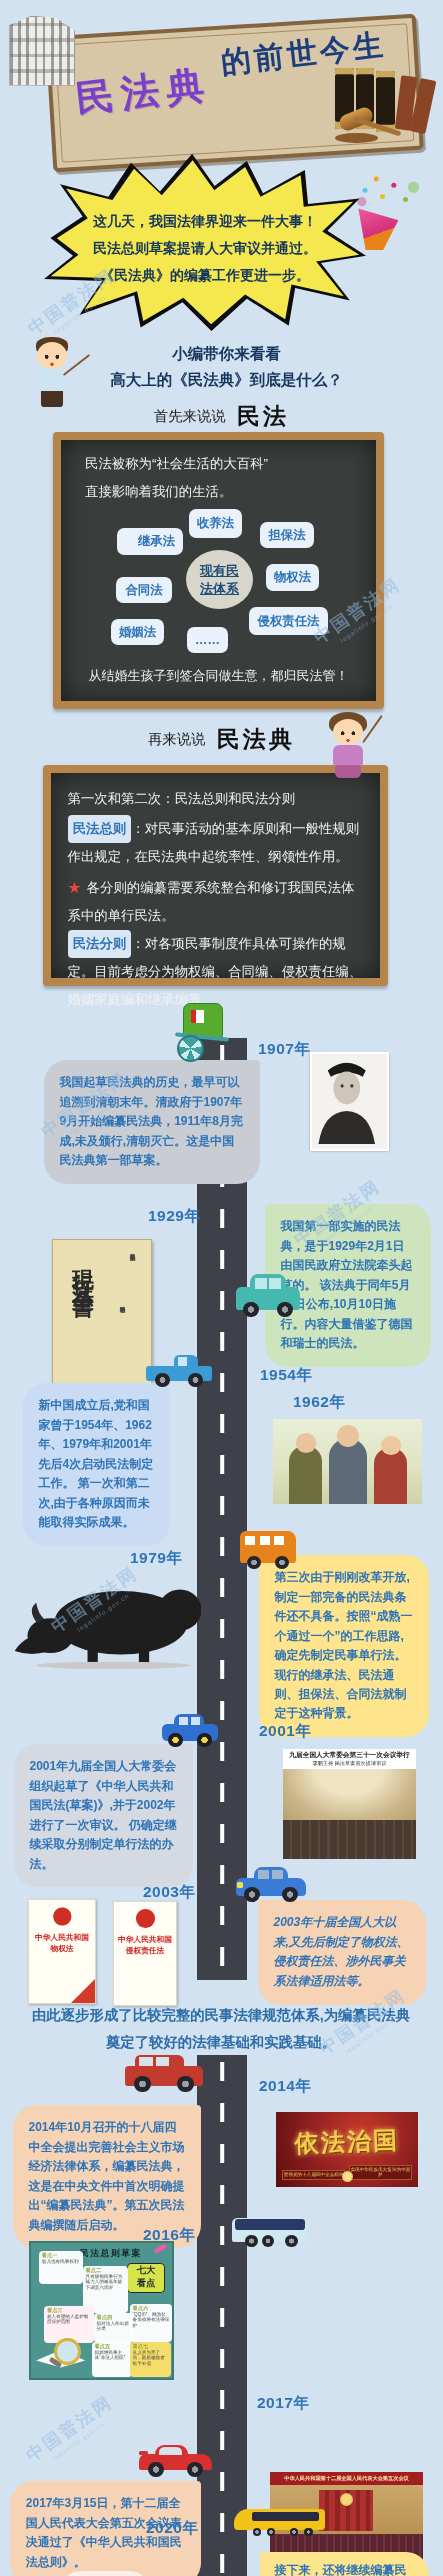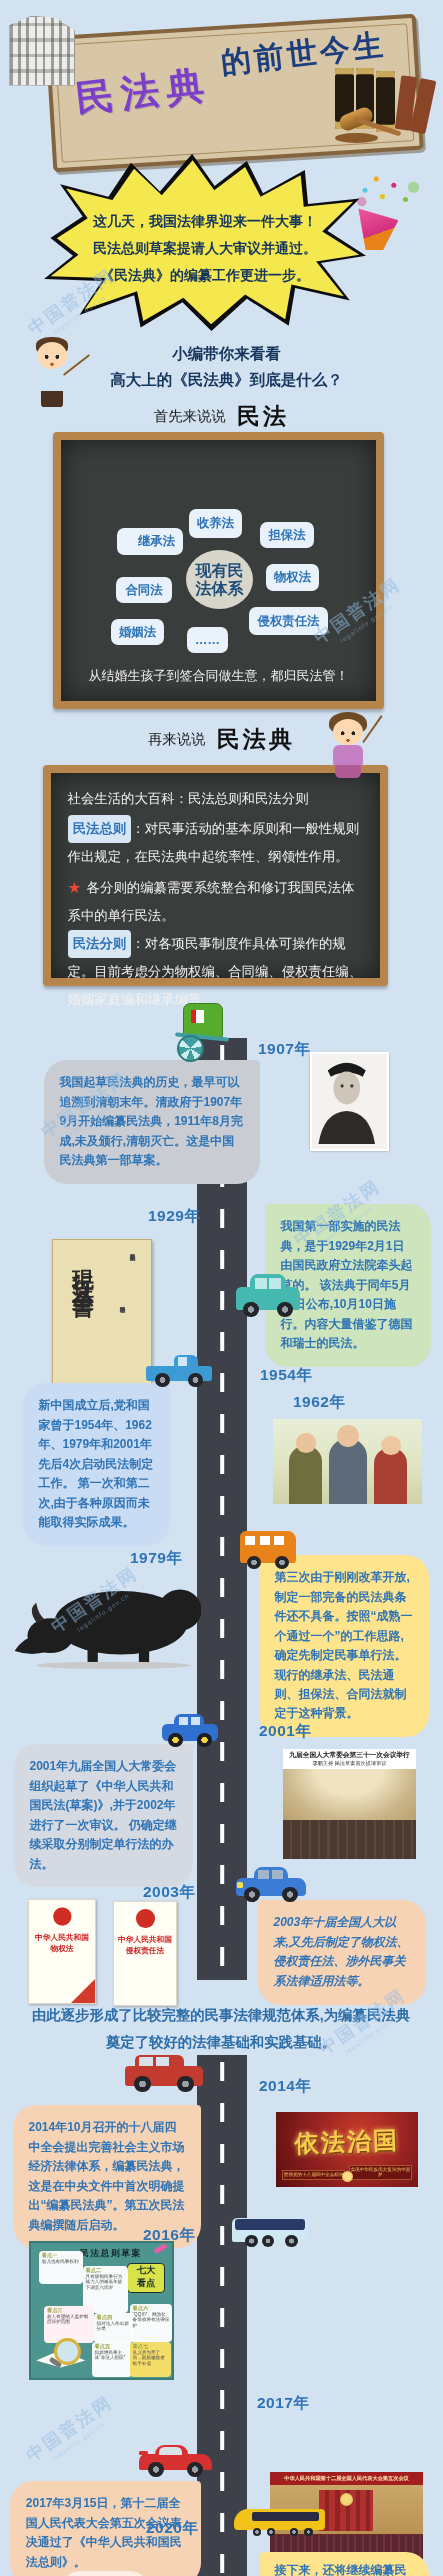--- a/index.html
+++ b/index.html
@@ -51,21 +51,21 @@
   
   .lead{position:absolute;left:67px;right:57px;top:341px;text-align:center;font-size:15.5px;font-weight:bold;color:#17365d;line-height:26px;}
   .sayrow{position:absolute;left:0;width:443px;text-align:center;}
   .say-prefix{font-size:14.4px;color:#1a1a1a;vertical-align:middle;margin-right:11.3px;}
   .say-term{font-size:23px;color:#111;font-weight:bold;vertical-align:middle;letter-spacing:3.1px;}
   
   .board{position:absolute;background:#393d3c;border:8.2px solid #b5854b;border-radius:4.1px;box-shadow:inset 0 0 24px rgba(0,0,0,.55),0 2.1px 3.1px rgba(0,0,0,.25);}
   .b-inner{position:absolute;inset:0;}
   .b-text{color:#f2f2f0;font-size:13.4px;line-height:28px;}
   .lnode{position:absolute;background:#e9f2fb;border-radius:7.2px;color:#2e74b6;font-weight:bold;font-size:12.4px;display:flex;align-items:center;justify-content:center;}
-  .lcenter{position:absolute;background:#d8d6cb;border-radius:50%;color:#1f4e79;font-weight:bold;font-size:16px;display:flex;align-items:center;justify-content:center;text-align:center;line-height:17.5px;}
+  .lcenter{position:absolute;background:#d8d6cb;border-radius:50%;color:#1f4e79;font-weight:bold;font-size:13px;display:flex;align-items:center;justify-content:center;text-align:center;line-height:17.5px;text-decoration:underline;}
   .chip{display:inline-block;background:#d9e7f5;color:#2e74b6;font-weight:bold;padding:0 5.2px;border-radius:4.1px;}
   .star{color:#e8493d;font-size:15.5px;margin-right:5.2px;vertical-align:-1px;}
   
   .road{position:absolute;left:197px;width:50px;background:#3e4149;z-index:1;}
   .road::before{content:"";position:absolute;left:50%;top:7.2px;bottom:7.2px;width:3.6px;transform:translateX(-50%);
     background:repeating-linear-gradient(to bottom,#fff 0 18.5px,transparent 18.5px 41px);}
   .veh{position:absolute;z-index:4;}
   .vw{position:absolute;bottom:0;border-radius:50%;background:radial-gradient(circle,#9aa0a8 0 28%,#23252b 30% 100%);}
   .year{position:absolute;color:#2e74b6;font-size:15.5px;font-weight:bold;z-index:4;letter-spacing:0.5px;}
   .bubble{position:absolute;border-radius:23px;color:#2e74b6;font-size:12px;line-height:1.62;padding:13.4px 15.5px;font-weight:bold;z-index:3;}
@@ -151,20 +151,22 @@
     <div class="legs" style="left:9.3px;top:54px;width:21.6px;height:15.5px;"></div>
   </div>
   <div class="lead pre">小编带你来看看
 高大上的《民法典》到底是什么？</div>
   <div class="sayrow" style="top:401px;">
     <span class="say-prefix">首先来说说</span><span class="say-term">民法</span>
   </div>
 
   <div class="board" style="left:53px;top:432px;width:315px;height:261px;">
     <div class="b-inner">
+      <div class="p b-text pre" style="left:24px;top:10.3px;width:278px;">民法被称为“社会生活的大百科”
+直接影响着我们的生活。</div>
       <div class="lnode" style="left:128px;top:69px;width:53px;height:29px;">收养法</div>
       <div class="lnode" style="left:199px;top:82px;width:54px;height:26px;">担保法</div>
       <div class="lnode" style="left:56px;top:88px;width:53px;height:27px;padding-left:13px;">继承法</div>
       <div class="lcenter pre" style="left:125px;top:110px;width:67px;height:59px;">现有民
 法体系</div>
       <div class="lnode" style="left:205px;top:124px;width:53px;height:27px;">物权法</div>
       <div class="lnode" style="left:55px;top:137px;width:56px;height:26px;">合同法</div>
       <div class="lnode" style="left:188px;top:167px;width:79px;height:28px;">侵权责任法</div>
       <div class="lnode" style="left:50px;top:179px;width:53px;height:26px;">婚姻法</div>
       <div class="lnode" style="left:126px;top:187px;width:41px;height:26px;">……</div>
@@ -180,21 +182,21 @@
     <div class="stick" style="left:30px;top:15.5px;transform:rotate(-55deg);"></div>
     <div class="torso" style="left:7.2px;top:33px;width:30px;height:20.6px;background:#c77fc4;"></div>
     <div class="legs" style="left:9.3px;top:53px;width:26px;height:13.4px;background:#b05a94;border-radius:2.1px 2.1px 5.2px 5.2px;"></div>
   </div>
   <div class="sayrow" style="top:724px;">
     <span class="say-prefix">再来说说</span><span class="say-term">民法典</span>
   </div>
 
   <div class="board" style="left:43px;top:765px;width:329px;height:205px;">
     <div class="b-inner" style="padding:12.4px 16.5px;box-sizing:border-box;">
-      <div class="b-text" style="margin-bottom:2.1px;">社会生活的大百科：民法总则和民法分则</div>
+      <div class="b-text" style="margin-bottom:2.1px;">第一次和第二次：民法总则和民法分则</div>
       <div class="b-text" style="margin-bottom:2.1px;"><span class="chip">民法总则</span><span>：对民事活动的基本原则和一般性规则作出规定，在民法典中起统率性、纲领性作用。</span></div>
       <div class="b-text"><span class="star">★</span><span>各分则的编纂需要系统整合和修订我国民法体系中的单行民法。</span></div>
       <div class="b-text" style="margin-bottom:2.1px;"><span class="chip">民法分则</span><span>：对各项民事制度作具体可操作的规定。目前考虑分为物权编、合同编、侵权责任编、婚姻家庭编和继承编等。</span></div>
     </div>
   </div>
 
   <div class="road" style="top:1038px;height:942px;"></div>
   <div class="road" style="top:2055px;height:548px;"></div>
 
   <div class="veh" style="left:172px;top:1003px;width:61px;height:55px;">

